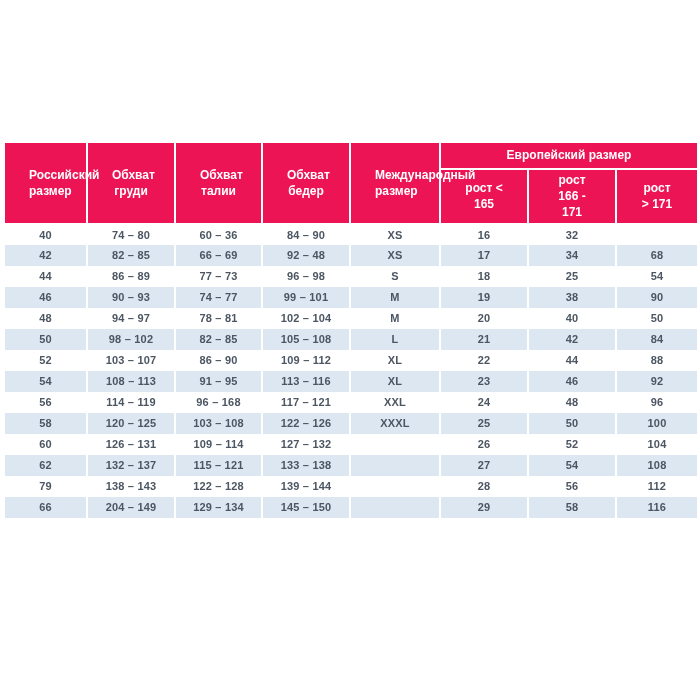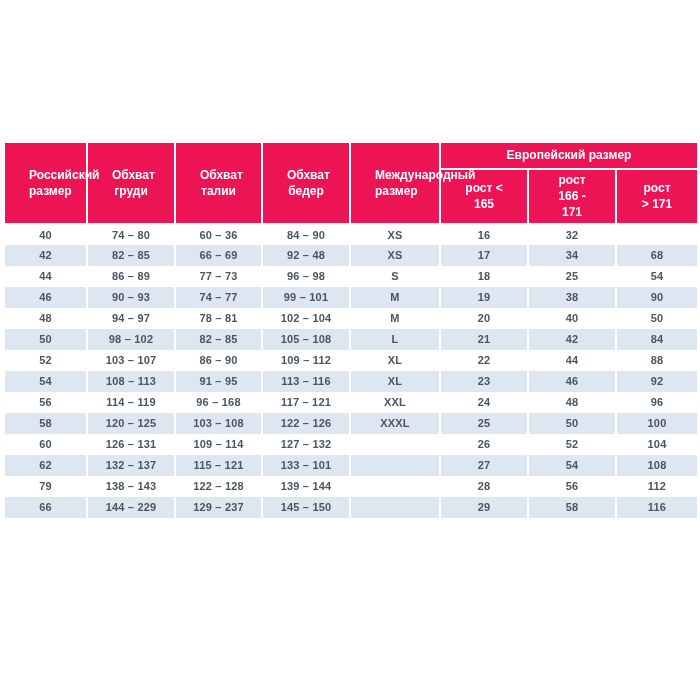--- a/index.html
+++ b/index.html
@@ -189,40 +189,40 @@
         <td>127 – 132</td>
         <td></td>
         <td>26</td>
         <td>52</td>
         <td>104</td>
       </tr>
       <tr>
         <td>62</td>
         <td>132 – 137</td>
         <td>115 – 121</td>
-        <td>133 – 101</td>
+        <td>133 – 138</td>
         <td></td>
         <td>27</td>
         <td>54</td>
         <td>108</td>
       </tr>
       <tr>
         <td>79</td>
         <td>138 – 143</td>
         <td>122 – 128</td>
         <td>139 – 144</td>
         <td></td>
         <td>28</td>
         <td>56</td>
         <td>112</td>
       </tr>
       <tr>
         <td>66</td>
-        <td>144 – 229</td>
-        <td>129 – 237</td>
+        <td>204 – 149</td>
+        <td>129 – 134</td>
         <td>145 – 150</td>
         <td></td>
         <td>29</td>
         <td>58</td>
         <td>116</td>
       </tr>
     </tbody>
 </table>
 
 </body></html>

